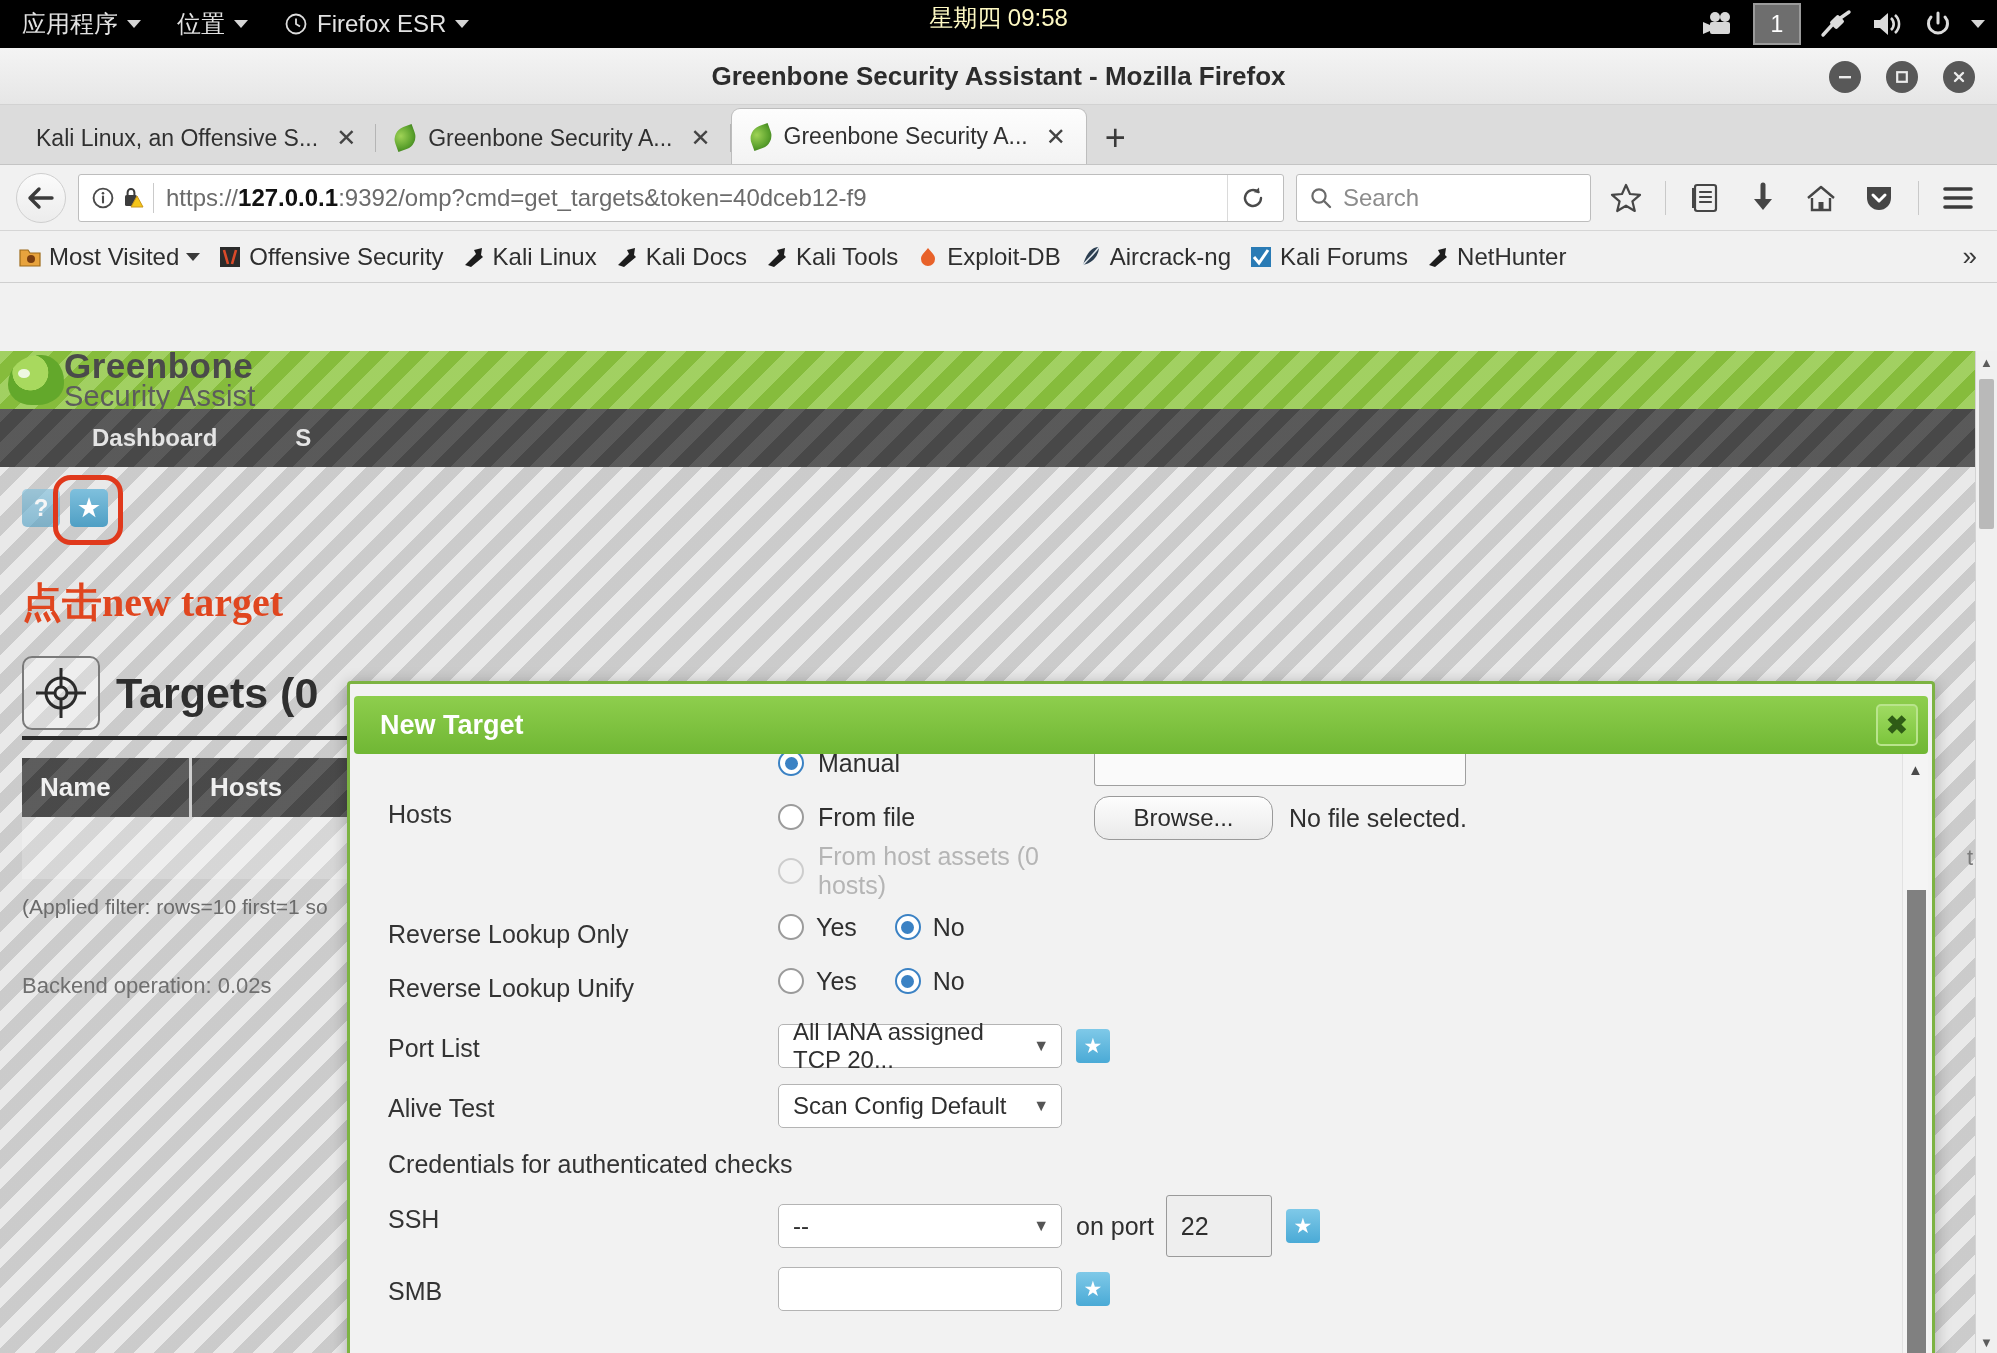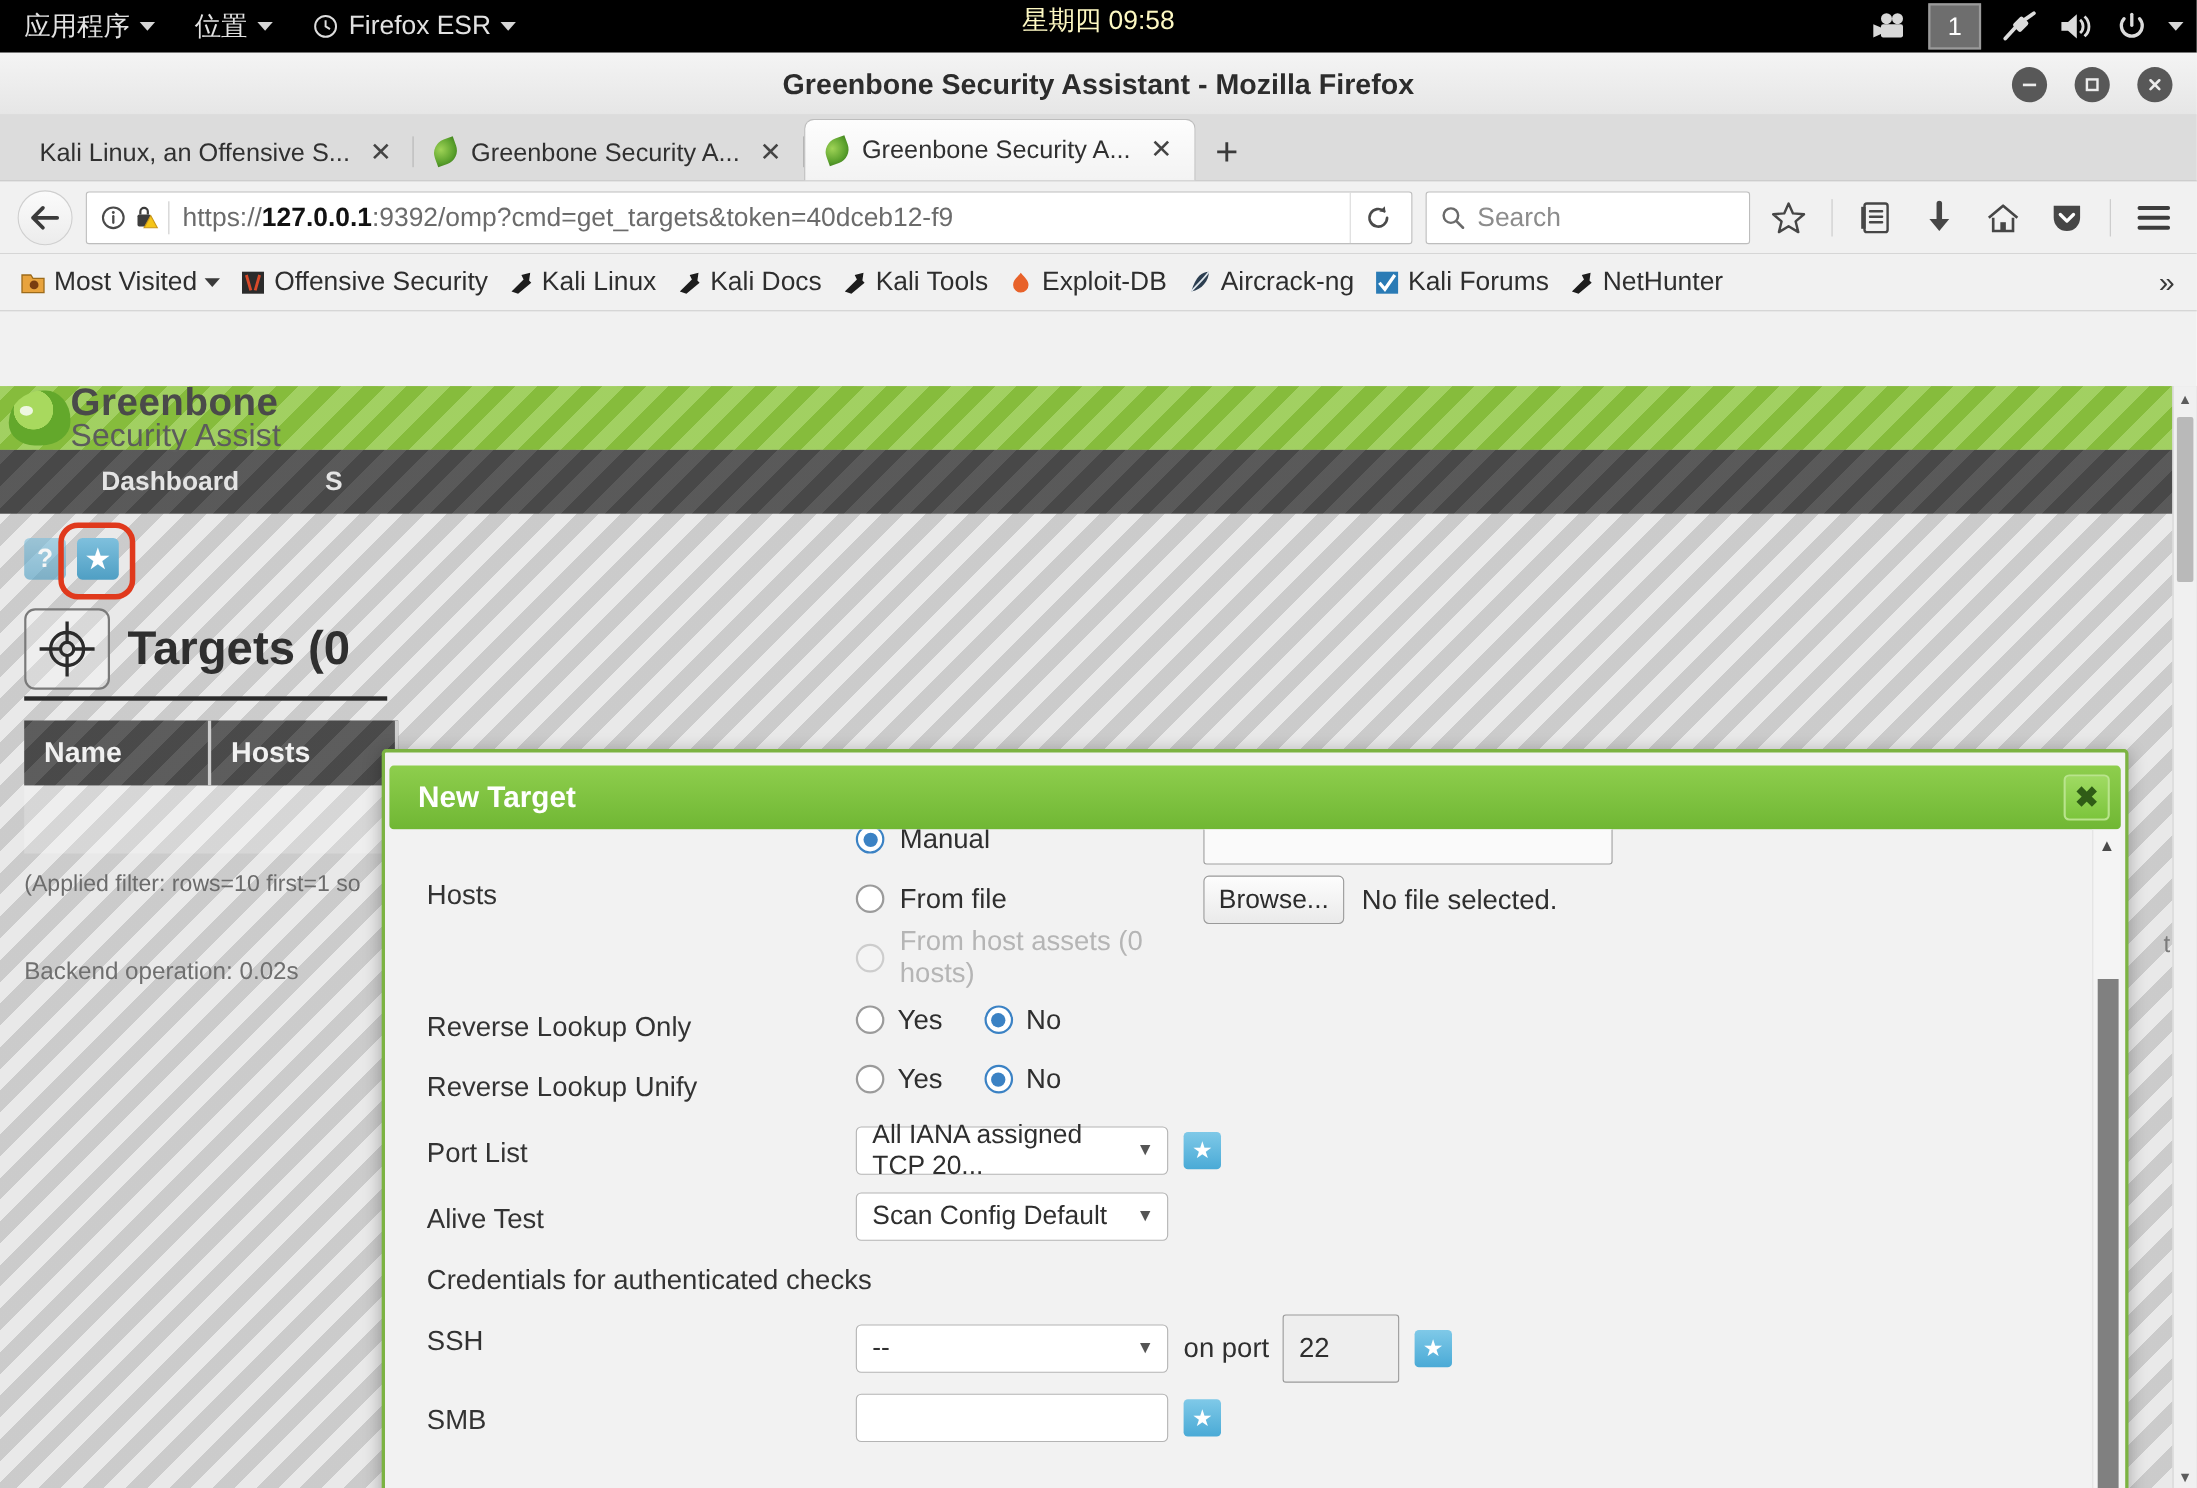--- a/index.html
+++ b/index.html
@@ -285,21 +285,21 @@
     width: 372px; height: 96px; background: #fafafa;
     border: 1px solid #9f9f9f; border-radius: 3px;
     font-size: 25px; color: #333; padding: 8px 12px; overflow: hidden;
     margin-top: -46px;
   }
   .exclude-input {
     width: 372px; height: 56px; background: #ededed;
     border: 1px solid #a6a6a6; border-radius: 3px;
   }
   .browse-btn {
-    width: 128px; height: 44px; border: 1px solid #9a9a9a; border-radius: 5px;
+    width: 179px; height: 44px; border: 1px solid #9a9a9a; border-radius: 15px;
     background: linear-gradient(#fdfdfd, #eaeaea);
     display: flex; align-items: center; justify-content: center;
     font-size: 24px; color: #2c2c2c;
   }
   .file-status { font-size: 25px; color: #2f2f2f; margin-left: 16px; align-self: center; }
 
   .select {
     width: 284px; height: 44px; background: #fff;
     border: 1px solid #b4b4b4; border-radius: 5px;
     display: flex; align-items: center; justify-content: space-between;
@@ -618,20 +618,21 @@
         <span>S</span>
       </div>
 
       <div id="gsa-body">
         <div id="gsa-icon-row">
           <div class="gsa-sq faded">?</div>
           <div class="gsa-sq">★</div>
           <div id="annot-circle"></div>
         </div>
 
+        <div id="annot-text">点击new target</div>
 
         <div id="targets-title-row">
           <div id="targets-icon">
             <svg width="54" height="54" viewBox="0 0 54 54">
               <circle cx="27" cy="27" r="15" fill="none" stroke="#2b2b2b" stroke-width="3"></circle>
               <circle cx="27" cy="27" r="6" fill="none" stroke="#2b2b2b" stroke-width="3"></circle>
               <path d="M27 2 v18 M27 34 v18 M2 27 h18 M34 27 h18" stroke="#2b2b2b" stroke-width="3"></path>
             </svg>
           </div>
           <div id="targets-title">Targets (0</div>

